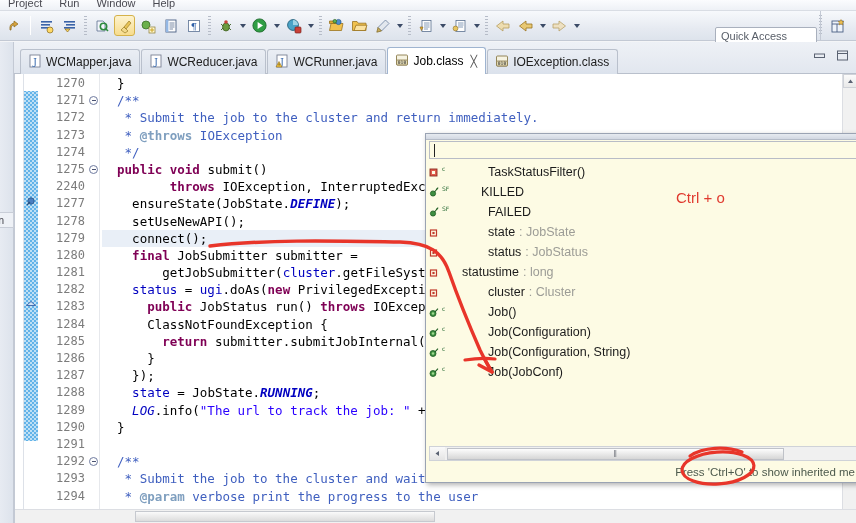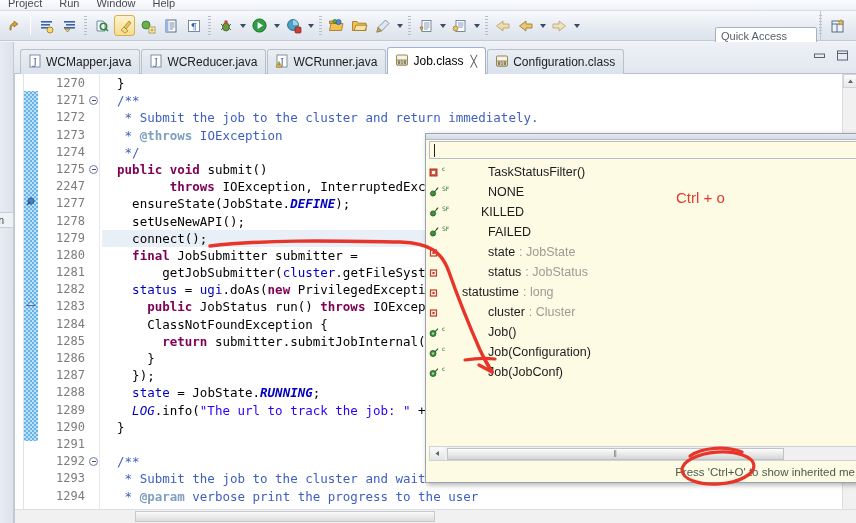--- a/index.html
+++ b/index.html
@@ -550,21 +550,21 @@
             </svg></span>
           <span>Job.class</span>
           <span class="close">╳</span>
         </div>
         <div class="tab">
           <span><svg width="14" height="14" viewBox="0 0 14 14">
               <rect x="1.5" y="2" width="11" height="10" rx="1" fill="#f6f3e2" stroke="#8a7a4a" stroke-width=".9"></rect>
               <rect x="1.5" y="7" width="11" height="5" rx="1" fill="#e0d8b4" stroke="#8a7a4a" stroke-width=".8"></rect>
               <text x="7" y="11.4" font-size="4.6" font-family="DejaVu Sans Mono, monospace" text-anchor="middle" fill="#2a2a2a">010</text>
             </svg></span>
-          <span>Configuration.class</span>
+          <span>IOException.class</span>
         </div>
       </div>
     <div class="tab-ctrls">
       <span class="ctrl-min">
         <svg width="15" height="15" viewBox="0 0 15 15">
           <rect x="2.5" y="6" width="10" height="3.5" fill="none" stroke="#5a6272" stroke-width="1"></rect>
         </svg>
       </span>
       <span class="ctrl-max">
         <svg width="15" height="15" viewBox="0 0 15 15">
@@ -593,21 +593,21 @@
       </svg>
     </span>
 
     <div class="linenums" id="linenums-host">
         <div>1270</div>
         <div>1271</div>
         <div>1272</div>
         <div>1273</div>
         <div>1274</div>
         <div>1275</div>
-        <div>2247</div>
+        <div>2240</div>
         <div>1277</div>
         <div>1278</div>
         <div>1279</div>
         <div>1280</div>
         <div>1281</div>
         <div>1282</div>
         <div>1283</div>
         <div>1284</div>
         <div>1285</div>
         <div>1286</div>
@@ -659,38 +659,29 @@
             </svg></span>
           <span style="margin-left: 26px;">TaskStatusFilter()</span>
         </div>
         <div class="prow" style="position: relative;">
           <span style="position: absolute; left: 0px; top: 3px; width: 24px; height: 14px;"><svg width="24" height="14" viewBox="0 0 24 14">
               <circle cx="4" cy="8.5" r="2.6" fill="#3e8e41" stroke="#1f5d23" stroke-width=".8"></circle>
               <path d="M5.5 7 L8.5 3.5" stroke="#1f5d23" stroke-width="1.1"></path>
               <path d="M7.2 4.6 L9.2 2.6" stroke="#1f5d23" stroke-width="1.1"></path>
               <text x="13" y="6" font-size="6" font-family="DejaVu Sans, sans-serif" fill="#2f6f3a">SF</text>
             </svg></span>
-          <span style="margin-left: 26px;">NONE</span>
+          <span style="margin-left: 19px;">KILLED</span>
         </div>
         <div class="prow" style="position: relative;">
           <span style="position: absolute; left: 0px; top: 3px; width: 24px; height: 14px;"><svg width="24" height="14" viewBox="0 0 24 14">
               <circle cx="4" cy="8.5" r="2.6" fill="#3e8e41" stroke="#1f5d23" stroke-width=".8"></circle>
               <path d="M5.5 7 L8.5 3.5" stroke="#1f5d23" stroke-width="1.1"></path>
               <path d="M7.2 4.6 L9.2 2.6" stroke="#1f5d23" stroke-width="1.1"></path>
               <text x="13" y="6" font-size="6" font-family="DejaVu Sans, sans-serif" fill="#2f6f3a">SF</text>
             </svg></span>
-          <span style="margin-left: 19px;">KILLED</span>
-        </div>
-        <div class="prow" style="position: relative;">
-          <span style="position: absolute; left: 0px; top: 3px; width: 24px; height: 14px;"><svg width="24" height="14" viewBox="0 0 24 14">
-              <circle cx="4" cy="8.5" r="2.6" fill="#3e8e41" stroke="#1f5d23" stroke-width=".8"></circle>
-              <path d="M5.5 7 L8.5 3.5" stroke="#1f5d23" stroke-width="1.1"></path>
-              <path d="M7.2 4.6 L9.2 2.6" stroke="#1f5d23" stroke-width="1.1"></path>
-              <text x="13" y="6" font-size="6" font-family="DejaVu Sans, sans-serif" fill="#2f6f3a">SF</text>
-            </svg></span>
           <span style="margin-left: 26px;">FAILED</span>
         </div>
         <div class="prow" style="position: relative;">
           <span style="position: absolute; left: 0px; top: 3px; width: 24px; height: 14px;"><svg width="24" height="14" viewBox="0 0 24 14">
               <rect x="1.5" y="5" width="6" height="6" fill="#fdfbe4" stroke="#c0392b" stroke-width="1.2"></rect>
               <rect x="3.4" y="6.9" width="2.2" height="2.2" fill="#c0392b"></rect>
             </svg></span>
           <span style="margin-left: 26px;">state</span>
           <span class="ptype" style="margin-left: 4px;">: JobState</span>
         </div>
@@ -728,20 +719,29 @@
           <span style="margin-left: 26px;">Job()</span>
         </div>
         <div class="prow" style="position: relative;">
           <span style="position: absolute; left: 0px; top: 3px; width: 24px; height: 14px;"><svg width="24" height="14" viewBox="0 0 24 14">
               <circle cx="4" cy="8.5" r="3" fill="#3e8e41" stroke="#1f5d23" stroke-width=".8"></circle>
               <circle cx="4" cy="8.5" r="1.2" fill="#9fd98f"></circle>
               <path d="M6 6.8 L9 3.6" stroke="#1f5d23" stroke-width="1.1"></path>
               <text x="13" y="6" font-size="6" font-family="DejaVu Sans, sans-serif" fill="#2f6f3a">c</text>
             </svg></span>
           <span style="margin-left: 26px;">Job(Configuration)</span>
+        </div>
+        <div class="prow" style="position: relative;">
+          <span style="position: absolute; left: 0px; top: 3px; width: 24px; height: 14px;"><svg width="24" height="14" viewBox="0 0 24 14">
+              <circle cx="4" cy="8.5" r="3" fill="#3e8e41" stroke="#1f5d23" stroke-width=".8"></circle>
+              <circle cx="4" cy="8.5" r="1.2" fill="#9fd98f"></circle>
+              <path d="M6 6.8 L9 3.6" stroke="#1f5d23" stroke-width="1.1"></path>
+              <text x="13" y="6" font-size="6" font-family="DejaVu Sans, sans-serif" fill="#2f6f3a">c</text>
+            </svg></span>
+          <span style="margin-left: 26px;">Job(Configuration, String)</span>
         </div>
         <div class="prow" style="position: relative;">
           <span style="position: absolute; left: 0px; top: 3px; width: 24px; height: 14px;"><svg width="24" height="14" viewBox="0 0 24 14">
               <circle cx="4" cy="8.5" r="3" fill="#3e8e41" stroke="#1f5d23" stroke-width=".8"></circle>
               <circle cx="4" cy="8.5" r="1.2" fill="#9fd98f"></circle>
               <path d="M6 6.8 L9 3.6" stroke="#1f5d23" stroke-width="1.1"></path>
               <text x="13" y="6" font-size="6" font-family="DejaVu Sans, sans-serif" fill="#2f6f3a">c</text>
             </svg></span>
           <span style="margin-left: 26px;">Job(JobConf)</span>
         </div>

